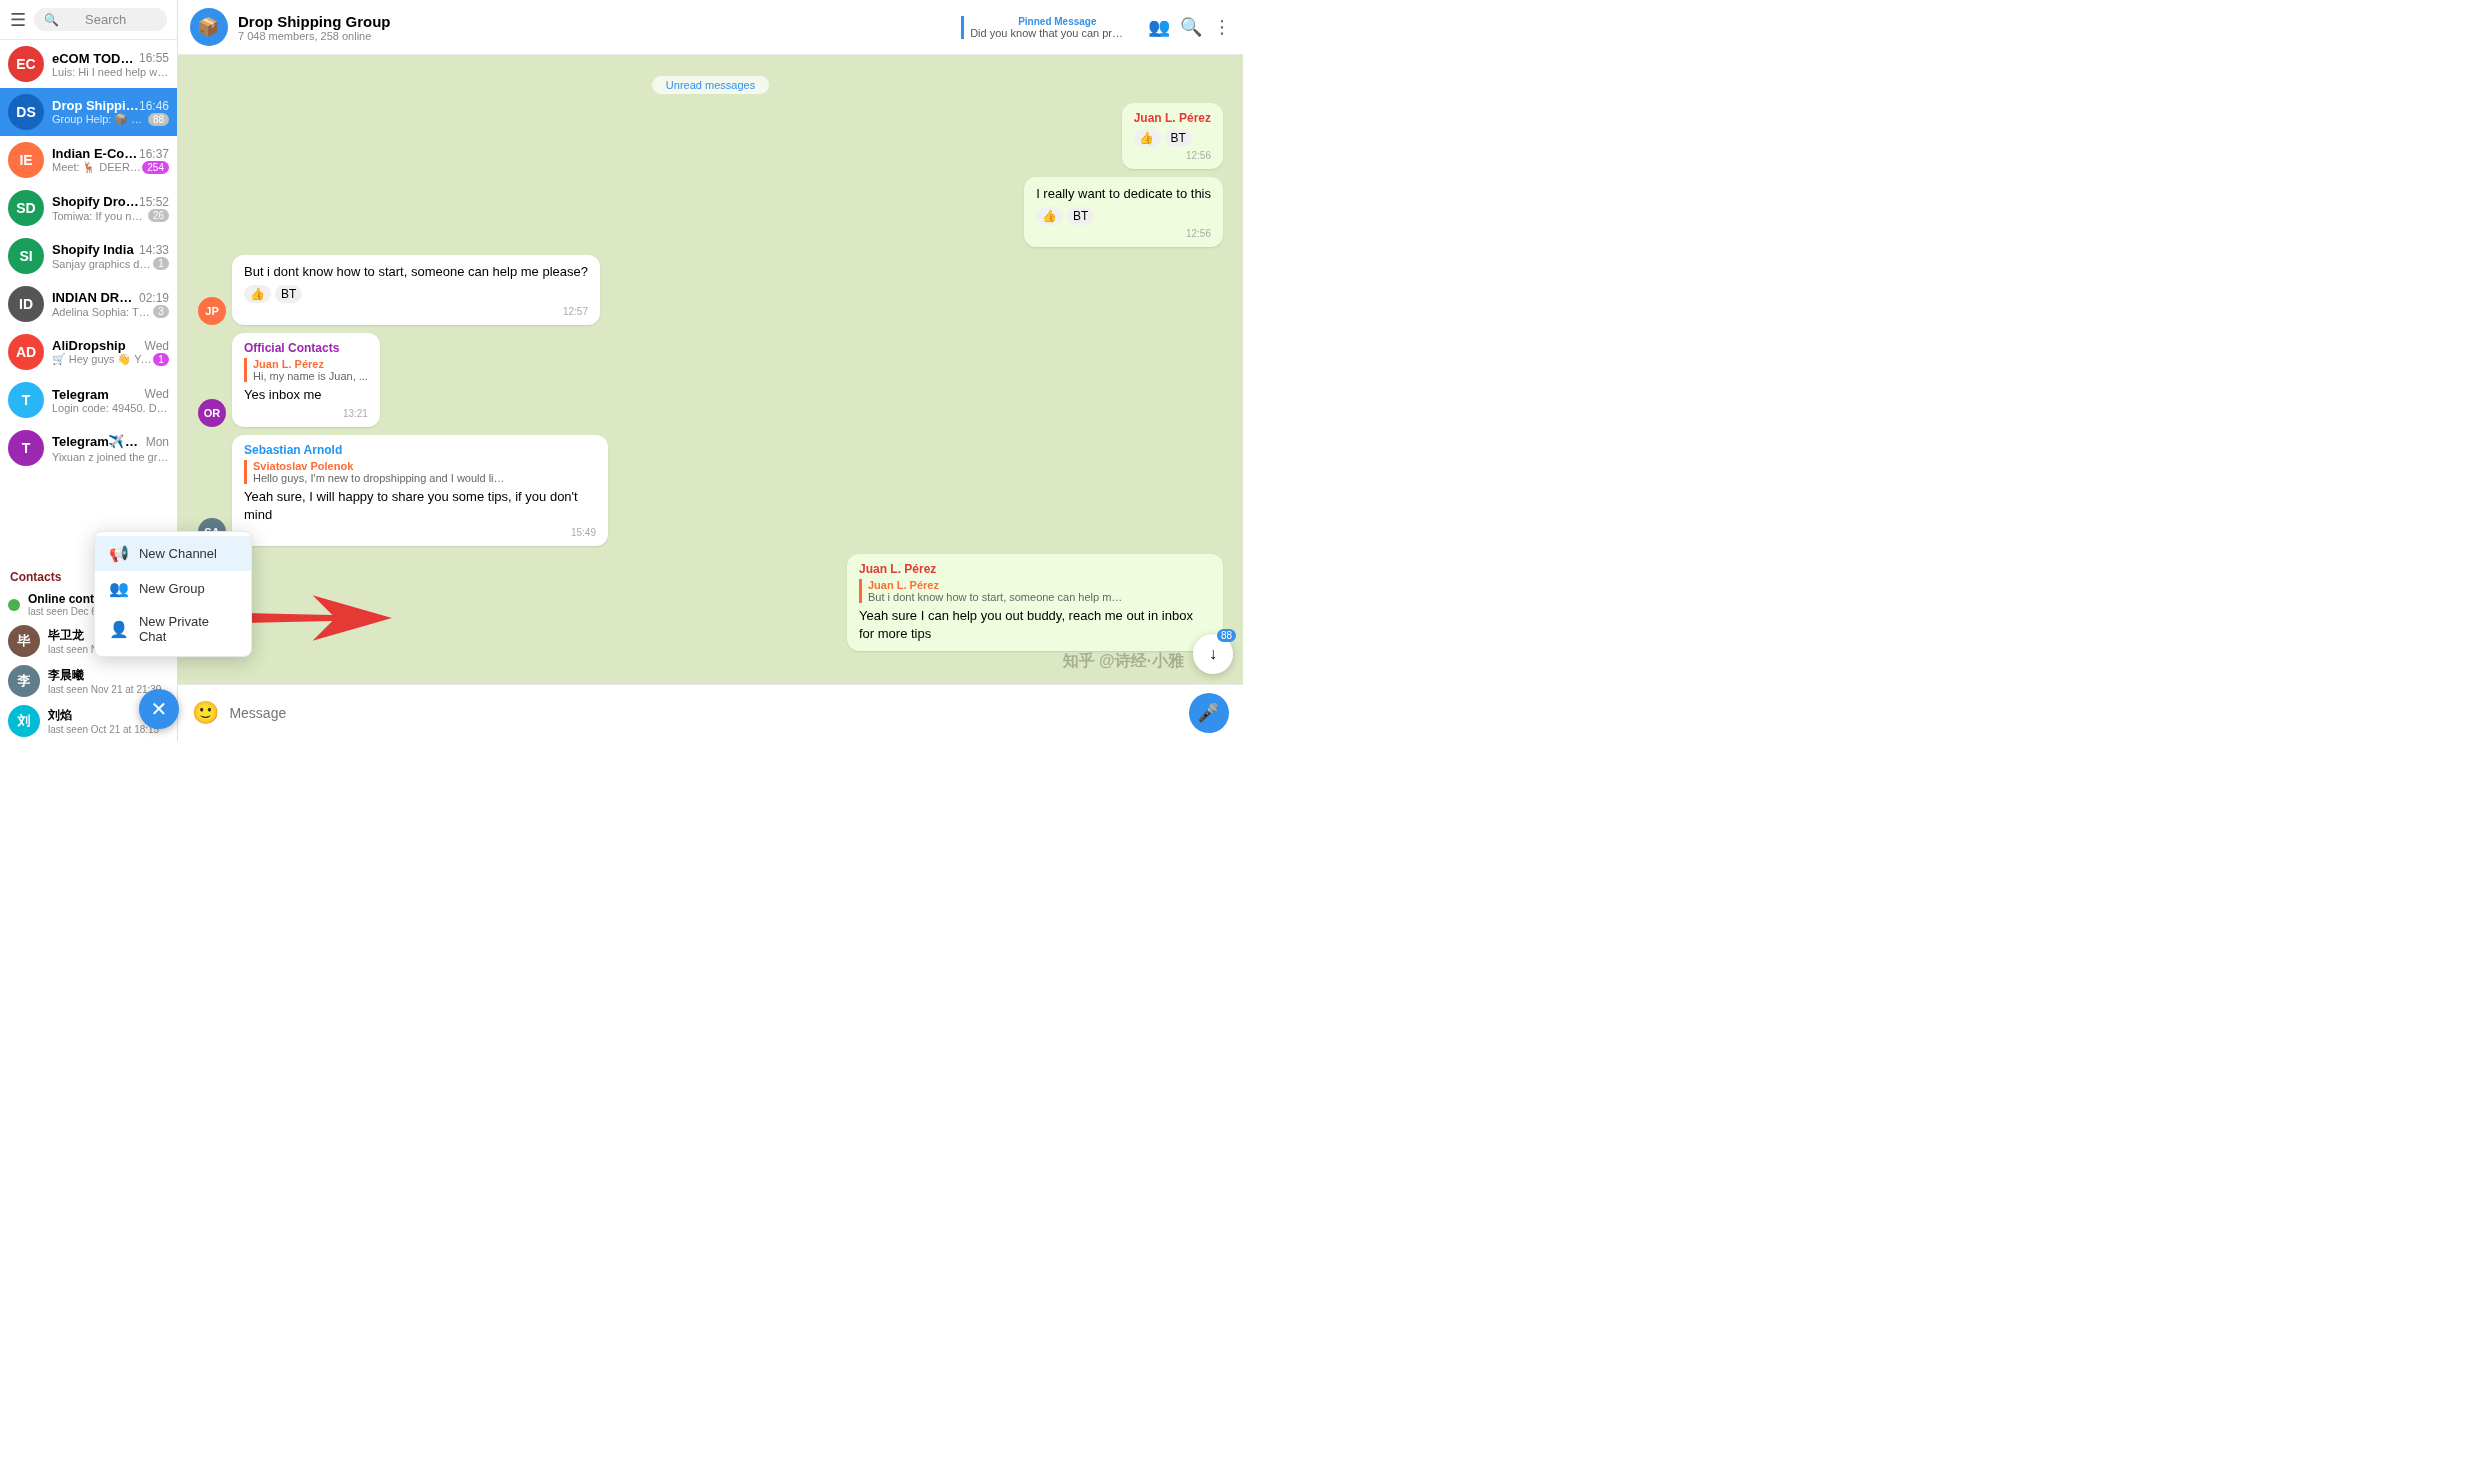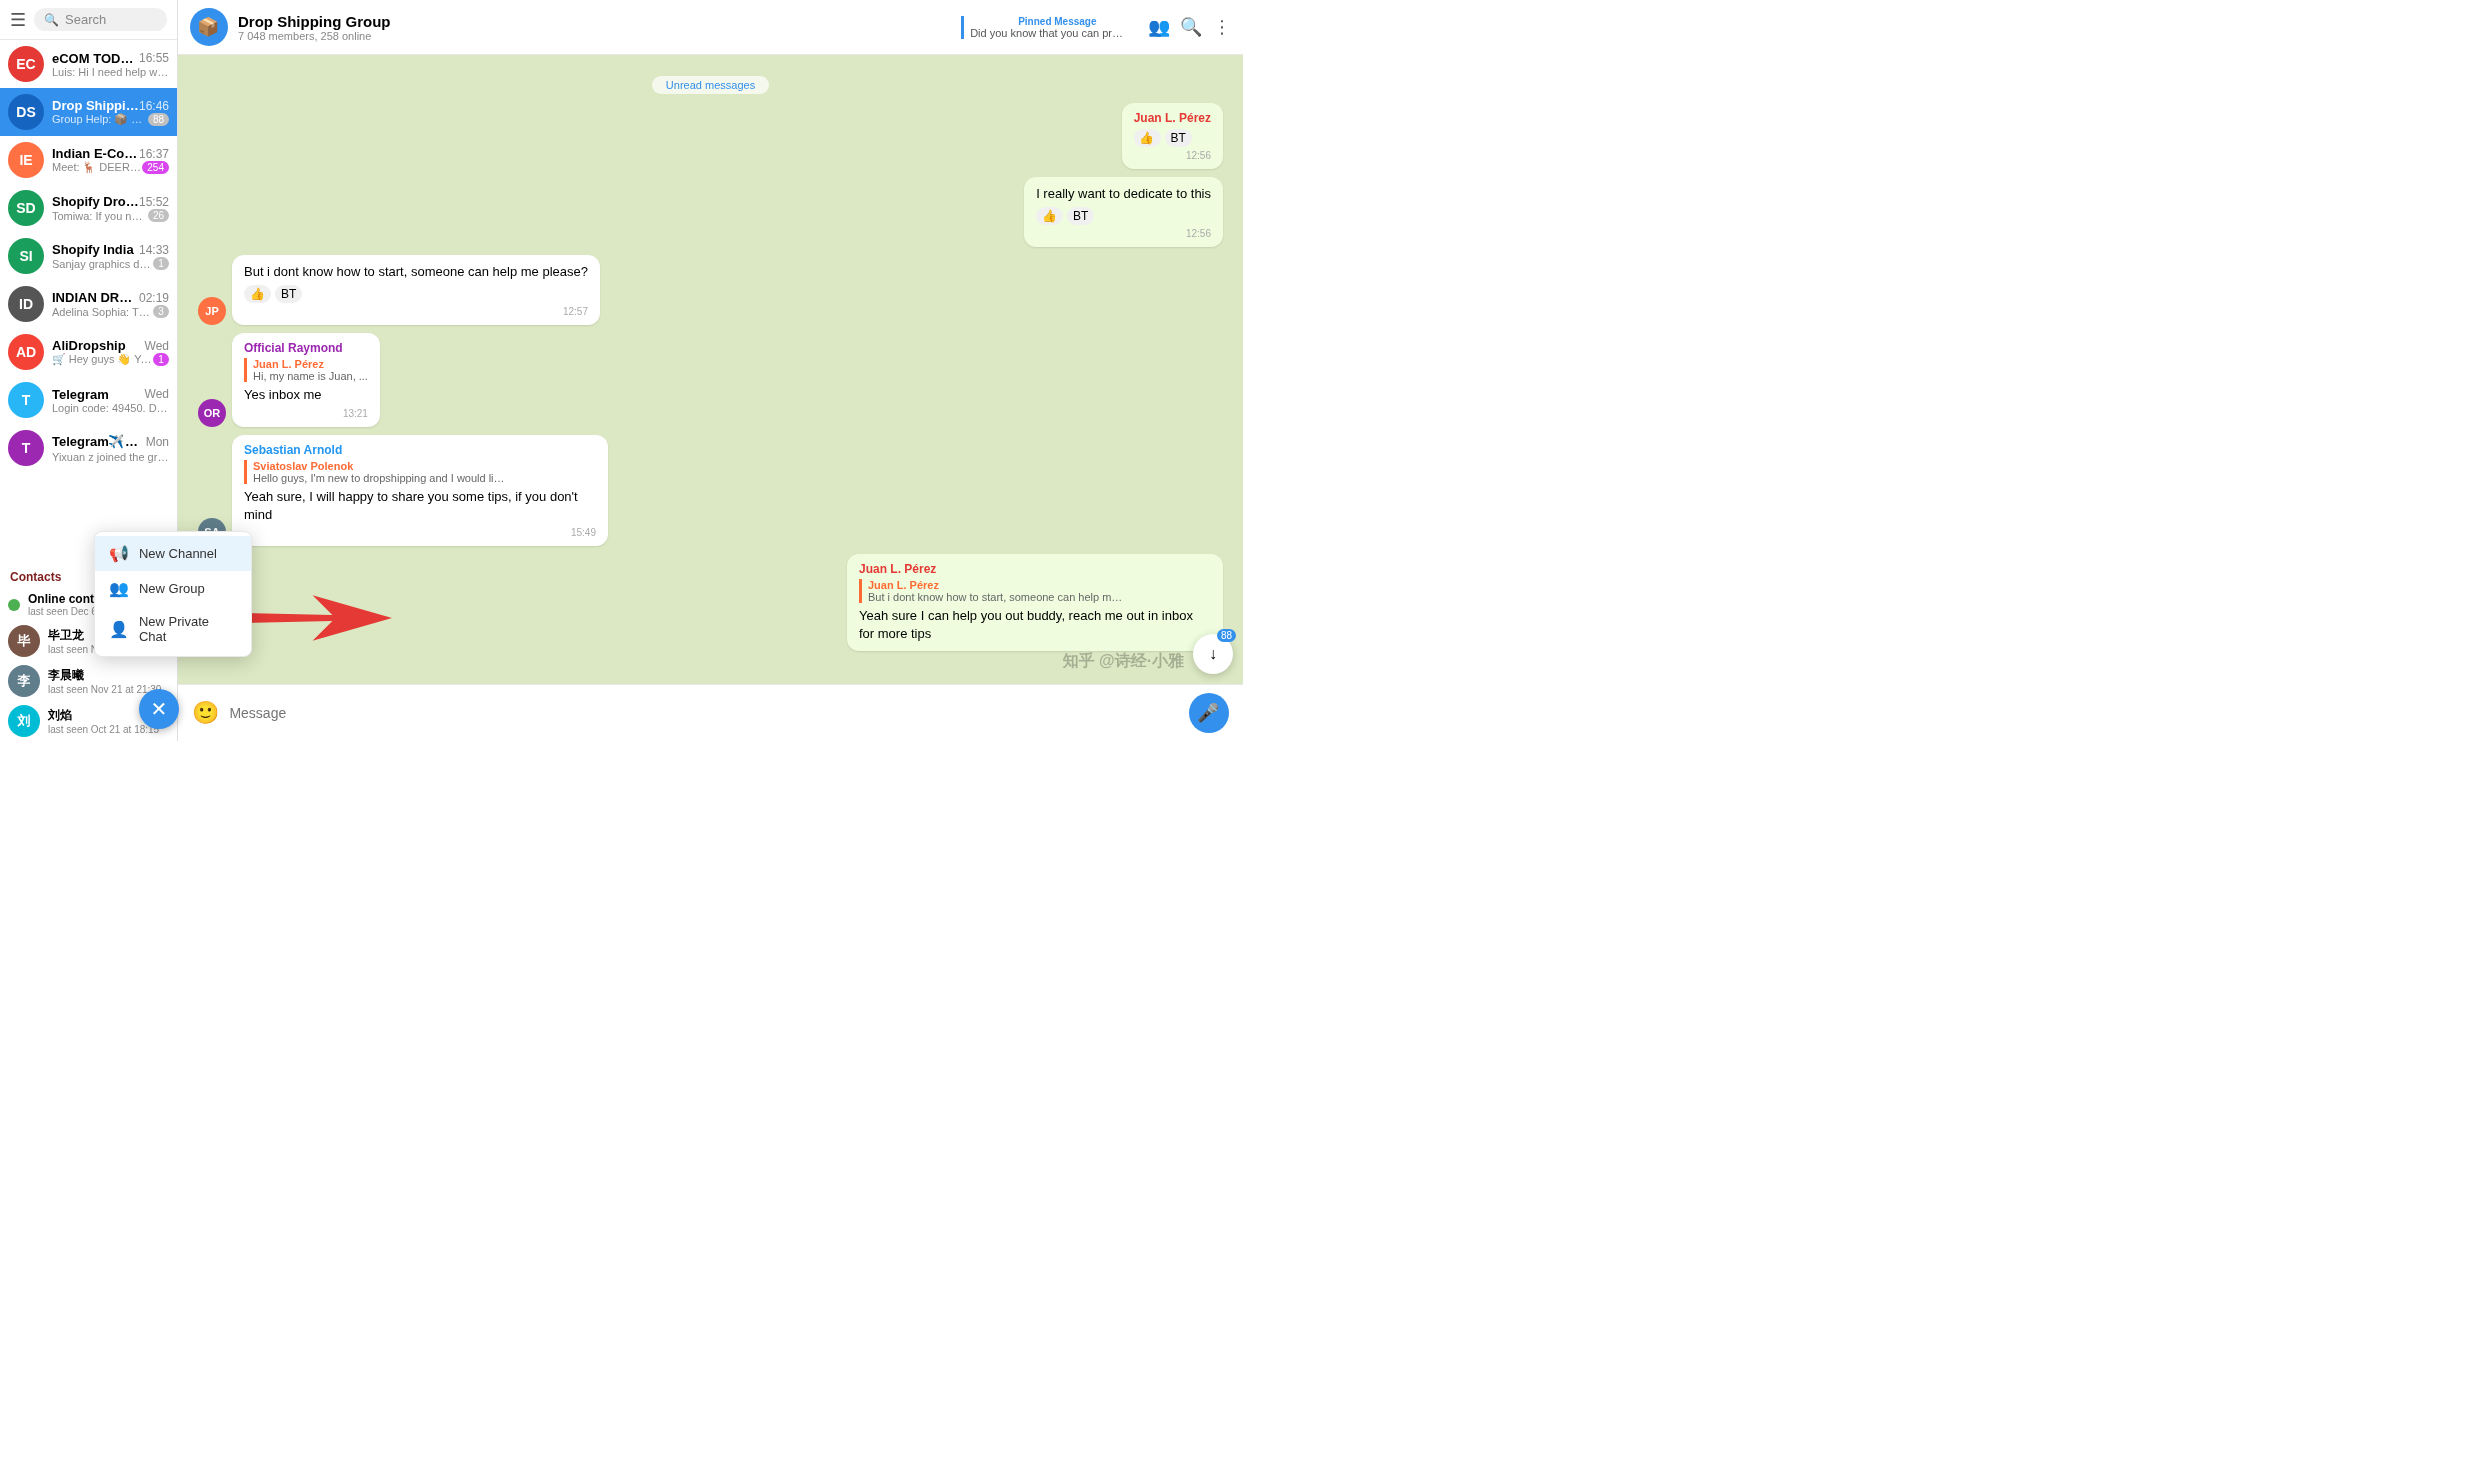--- a/index.html
+++ b/index.html
@@ -4,21 +4,21 @@
   <style>
     * { margin: 0; padding: 0; box-sizing: border-box; }
     body { font-family: -apple-system, BlinkMacSystemFont, 'Segoe UI', sans-serif; width: 1243px; height: 741px; overflow: hidden; display: flex; background: #fff; }
 
     
     .sidebar { width: 178px; min-width: 178px; height: 741px; display: flex; flex-direction: column; border-right: 1px solid #e0e0e0; background: #fff; }
     .sidebar-header { display: flex; align-items: center; padding: 8px 10px; gap: 8px; border-bottom: 1px solid #e8e8e8; }
     .hamburger { font-size: 18px; color: #555; cursor: pointer; }
     .search-box { flex: 1; display: flex; align-items: center; background: #f0f0f0; border-radius: 20px; padding: 4px 10px; gap: 6px; }
     .search-icon { color: #888; font-size: 12px; }
-    .search-text { font-size: 13px; color: #888; }
+    .search-text { font-size: 13px; color: #888; margin-left: 20px; }
 
     .chat-list { flex: 1; overflow-y: auto; }
     .chat-item { display: flex; align-items: center; padding: 6px 8px; cursor: pointer; position: relative; gap: 8px; }
     .chat-item.active { background: #3390ec; }
     .chat-item.active .chat-name { color: #fff; }
     .chat-item.active .chat-preview { color: rgba(255,255,255,0.8); }
     .chat-item.active .chat-time { color: rgba(255,255,255,0.8); }
     .avatar { width: 36px; height: 36px; border-radius: 50%; flex-shrink: 0; display: flex; align-items: center; justify-content: center; font-size: 14px; font-weight: bold; color: #fff; overflow: hidden; }
     .chat-content { flex: 1; min-width: 0; }
     .chat-header-row { display: flex; justify-content: space-between; align-items: center; }
@@ -325,21 +325,21 @@
             <div class="emoji-reactions">
               <span class="reaction">👍</span>
               <span class="reaction">BT</span>
             </div>
             <div class="msg-time">12:57</div>
           </div>
         </div>
         <div class="message-row">
           <div class="msg-avatar" style="background: rgb(156, 39, 176);">OR</div>
           <div class="message-bubble">
-            <div class="sender-name" style="color: rgb(156, 39, 176);">Official Raymond</div>
+            <div class="sender-name" style="color: rgb(156, 39, 176);">Official Contacts</div>
             <div class="reply-quote">
               <div class="reply-author">Juan L. Pérez</div>
               <div class="reply-text">Hi, my name is Juan, ...</div>
             </div>
             <div class="msg-text">Yes inbox me</div>
             <div class="msg-time">13:21</div>
           </div>
         </div>
         <div class="message-row">
           <div class="msg-avatar" style="background: rgb(96, 125, 139);">SA</div>

